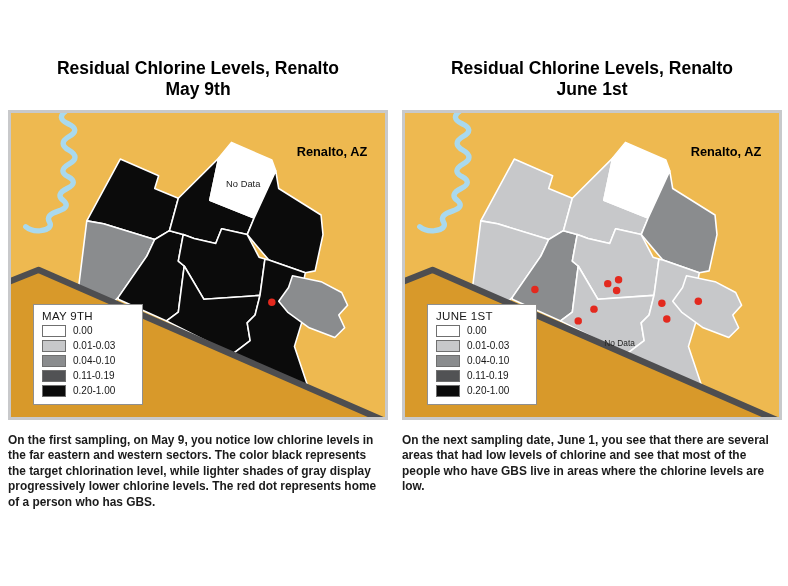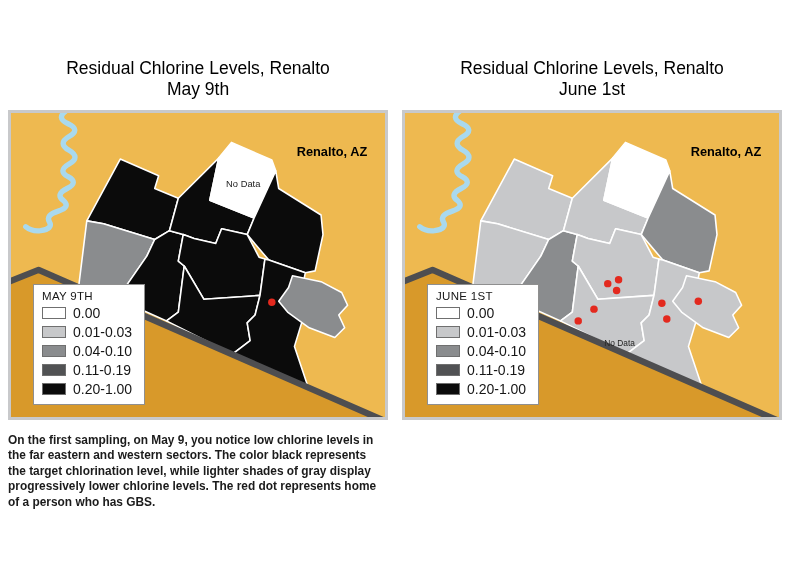--- a/index.html
+++ b/index.html
@@ -1,26 +1,26 @@
 <!DOCTYPE html>
 <html><head>
 <meta charset="utf-8">
 <style>
   html,body{margin:0;padding:0;background:#ffffff;font-family:"Liberation Sans","DejaVu Sans",sans-serif;}
   .page{width:788px;height:586px;background:#ffffff;position:relative;overflow:hidden;}
   .cols{display:flex;gap:14px;padding:58px 0 0 8px;}
   .col{width:380px;flex:0 0 380px;}
-  .map-title{margin:0 0 9px 0;text-align:center;font-weight:normal;font-size:17.5px;line-height:1.22;color:#000;}
+  .map-title{margin:0 0 9px 0;text-align:center;font-weight:bold;font-size:17.5px;line-height:1.22;color:#000;}
   .map-frame{position:relative;width:380px;height:310px;border:3px solid #c8c9cb;box-sizing:border-box;background:#eeb950;}
   .map-frame svg{display:block;}
   .legend{position:absolute;left:22px;bottom:12px;background:#ffffff;border:1px solid #8f8f8f;padding:5px 12px 7px 8px;min-width:88px;}
   .legend-title{font-size:11.5px;color:#161616;letter-spacing:.3px;margin:0 0 3px 0;}
   .legend-row{display:flex;align-items:center;margin-top:3px;}
   .legend-swatch{width:22px;height:10px;border:1px solid #6f6f6f;flex:0 0 22px;}
-  .legend-label{font-size:14px;color:#161616;margin-left:7px;white-space:nowrap;}
+  .legend-label{font-size:10px;color:#161616;margin-left:7px;white-space:nowrap;}
   .caption{margin-top:13px;width:378px;font-size:11.9px;line-height:1.31;color:#1b1b1b;font-weight:bold;}
 </style>
 </head>
 <body>
 
 <div class="page">
   <div class="cols">
 
     <div class="col">
       <h2 class="map-title"><span>Residual Chlorine Levels, Renalto</span><br><span>May 9th</span></h2>
@@ -122,16 +122,17 @@
                 <span class="legend-swatch" style="background: rgb(81, 82, 84);"></span>
                 <span class="legend-label">0.11-0.19</span>
               </div>
               <div class="legend-row">
                 <span class="legend-swatch" style="background: rgb(11, 11, 11);"></span>
                 <span class="legend-label">0.20-1.00</span>
               </div>
             </div>
         </div>
       </div>
+      <div class="caption">On the next sampling date, June 1, you see that there are several areas that had low levels of chlorine and see that most of the people who have GBS live in areas where the chlorine levels are low.</div>
     </div>
 
   </div>
 </div>
 
 </body></html>

